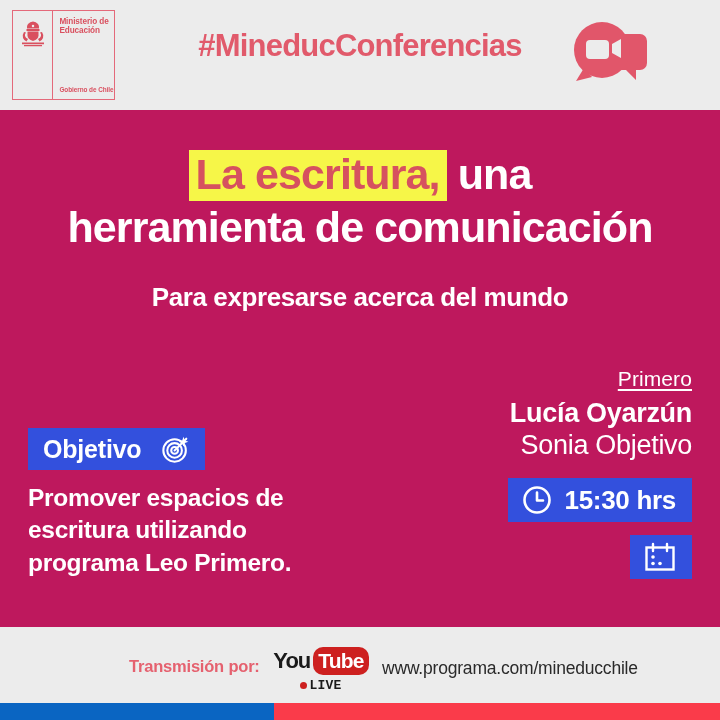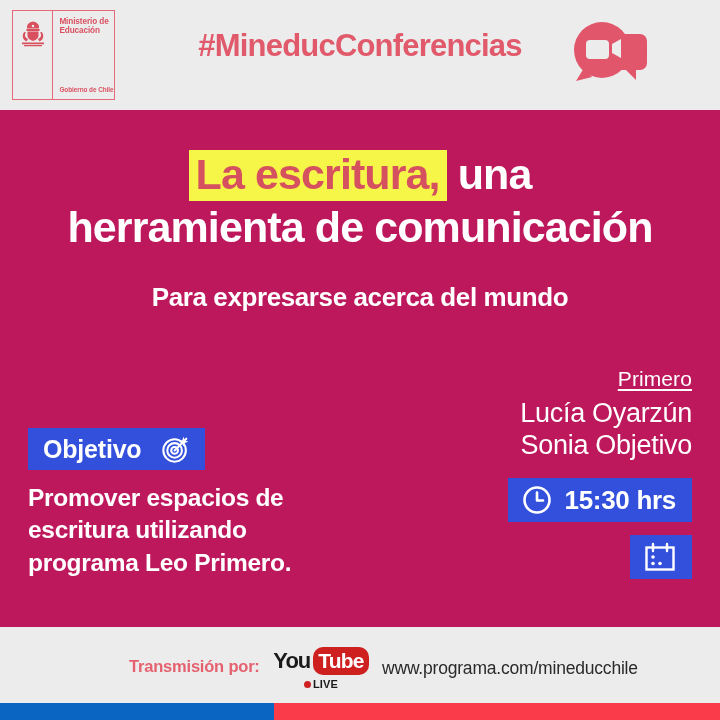--- a/index.html
+++ b/index.html
@@ -155,21 +155,21 @@
     letter-spacing: 0.1px;
   }
   .speaker {
     position: absolute;
     right: 28px;
     color: #ffffff;
     font-size: 27px;
     letter-spacing: -0.3px;
     white-space: nowrap;
   }
-  .speaker-1 { top: 288px; }
+  .speaker-1 { top: 288px; font-weight: bold; }
   .speaker-2 { top: 320px; }
 
   .badge {
     position: absolute;
     background: #3350dd;
     display: flex;
     align-items: center;
     box-sizing: border-box;
   }
   .badge-time {
@@ -272,26 +272,27 @@
     letter-spacing: -0.8px;
     line-height: 1;
     padding: 3px 5px 4px 5px;
     border-radius: 10px;
     margin-left: 3px;
   }
   .yt-live {
     margin-top: 3px;
     text-align: center;
     color: #1a1a1a;
-    font-size: 11px;
+    font-size: 13px;
     font-weight: bold;
     letter-spacing: 0.2px;
     display: flex;
     align-items: center;
     justify-content: center;
+    font-family: Liberation Mono, monospace;
   }
   .yt-live-dot {
     width: 7px;
     height: 7px;
     border-radius: 50%;
     background: #cd201f;
     margin-right: 2px;
     display: inline-block;
   }
   .yt-url {

